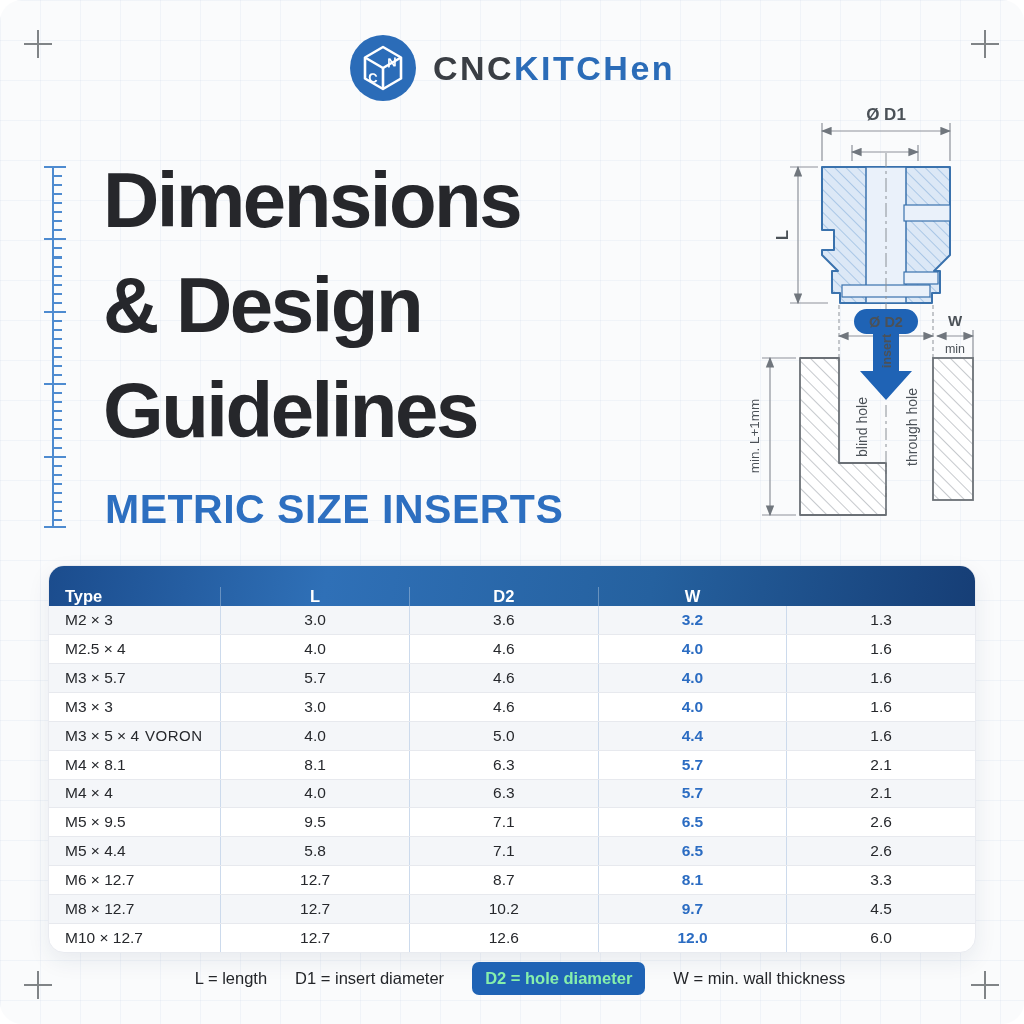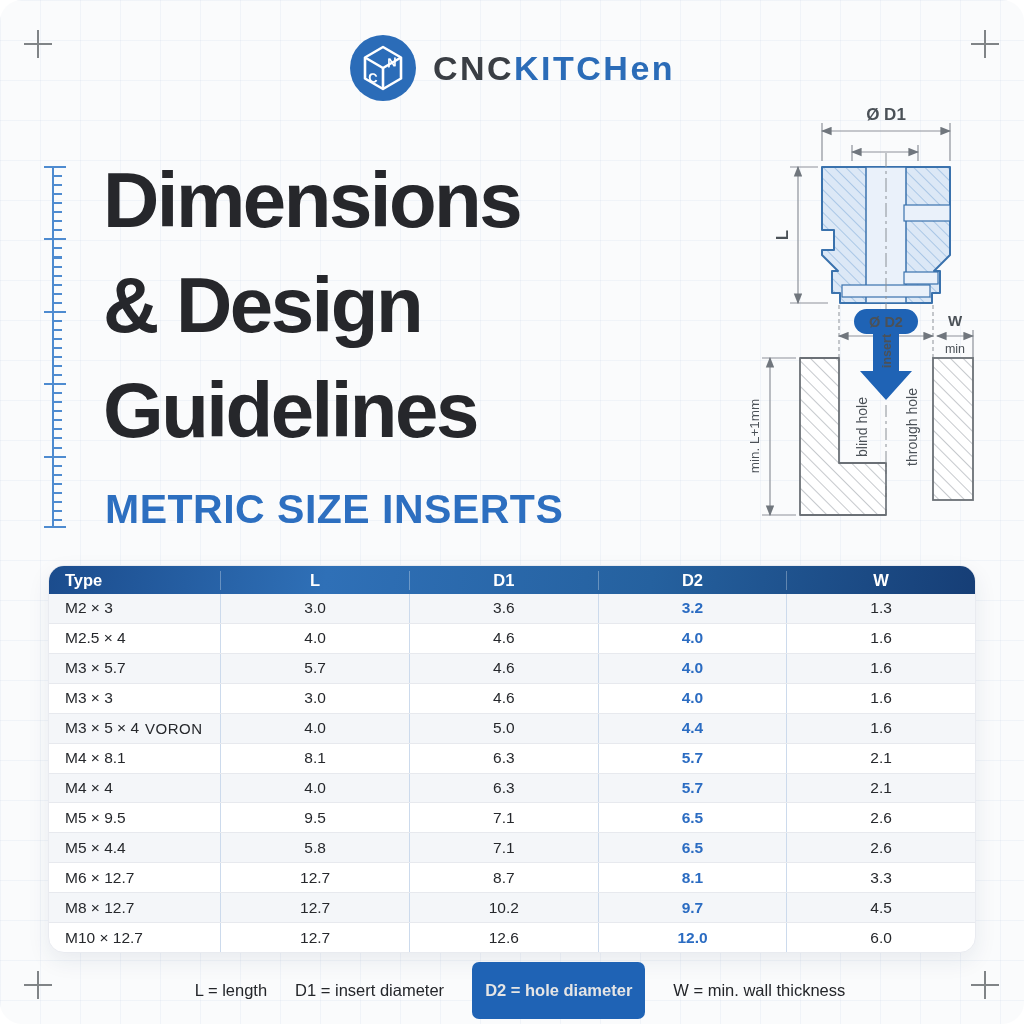--- a/index.html
+++ b/index.html
@@ -51,40 +51,40 @@
   .drawing text{font-family:"Liberation Sans",sans-serif;fill:#4b5157;}
 
   
   .table-card{
     position:absolute;left:48px;top:565px;width:928px;height:388px;
     background:#ffffff;border:1px solid #e9ebf0;border-radius:16px;
     box-shadow:0 8px 22px rgba(30,50,90,0.08);
     display:flex;flex-direction:column;box-sizing:border-box;overflow:hidden;
   }
   .thead{
-    height:28px;display:flex;align-items:center;color:#ffffff;font-weight:bold;font-size:16.5px;
+    height:40px;display:flex;align-items:flex-end;color:#ffffff;font-weight:bold;font-size:16.5px;
     background:linear-gradient(100deg,#1b4c8d 0%,#2f70b7 30%,#25619f 65%,#163e76 100%);
   }
   .th,.td{display:flex;align-items:center;box-sizing:border-box;}
   .th.type,.td.type{width:18.5%;padding-left:16px;justify-content:flex-start;}
   .th.num,.td.num{width:20.375%;justify-content:center;}
   .th + .th{border-left:1px solid rgba(255,255,255,0.30);}
   .tbody{flex:1;display:flex;flex-direction:column;}
   .tr{flex:1;display:flex;align-items:stretch;font-size:15.5px;color:#26282c;}
   .tr:nth-child(odd){background:#f4f6f9;}
   .tr + .tr{border-top:1px solid #e7e9ee;}
   .td + .td{border-left:1px solid #ccdaec;text-align:right;}
   .td.d2{color:#2b6cc2;font-weight:bold;}
   .suffix{font-size:15px;letter-spacing:0.5px;margin-left:6px;}
 
   
   .legend{position:absolute;left:16px;right:0;top:962px;display:flex;justify-content:center;
           align-items:center;gap:28px;font-size:16.5px;color:#24262a;}
-  .legend .pill{background:#1f63b5;color:#e5e5e5;font-weight:bold;
-                padding:19px 13px;border-radius:7px;}
+  .legend .pill{background:#1f63b5;color:#86efac;font-weight:bold;
+                padding:7px 13px;border-radius:7px;}
 </style>
 </head>
 <body>
 
 <div class="page">
 
   <div class="crop tl"></div>
   <div class="crop tr"></div>
   <div class="crop bl"></div>
   <div class="crop br"></div>
@@ -189,21 +189,20 @@
       <line x1="12" y1="420" x2="46" y2="420" stroke="#8d9299" stroke-width="1.2"></line>
       <line x1="20" y1="263" x2="20" y2="420" stroke="#8d9299" stroke-width="1.2" marker-start="url(#mS)" marker-end="url(#mE)"></line>
       <text transform="translate(9,341) rotate(-90)" text-anchor="middle" font-size="13.5">min. L+1mm</text>
     </g>
   </svg>
 
   <div class="table-card">
     <div class="thead">
       <div class="th type">Type</div>
       <div class="th num">L</div>
-      <div class="th num">D1</div>
       <div class="th num">D2</div>
       <div class="th num">W</div>
     </div>
     <div class="tbody">
       <div class="tr">
         <div class="td type">
             <span>M2 × 3</span>
             <span class="suffix"></span>
           </div>
         <div class="td num">3.0</div>

